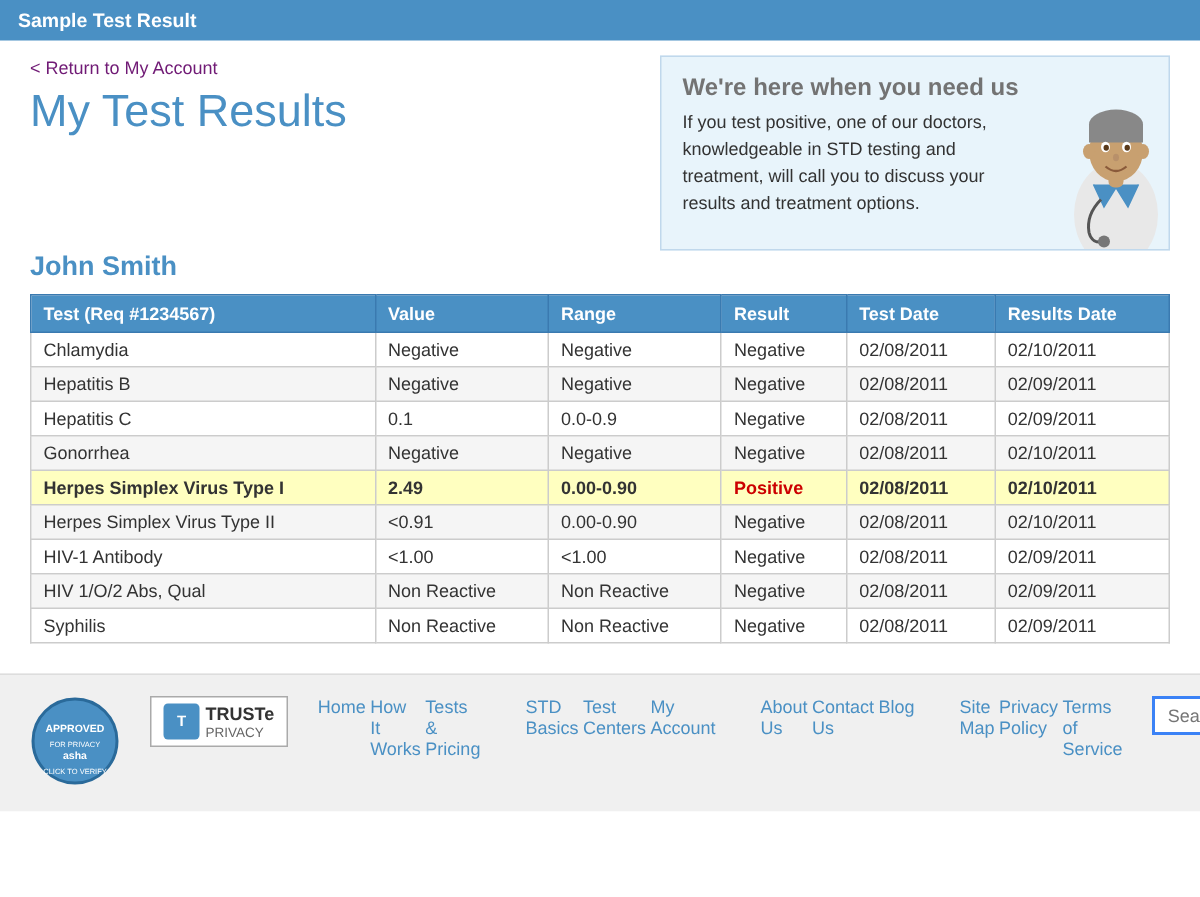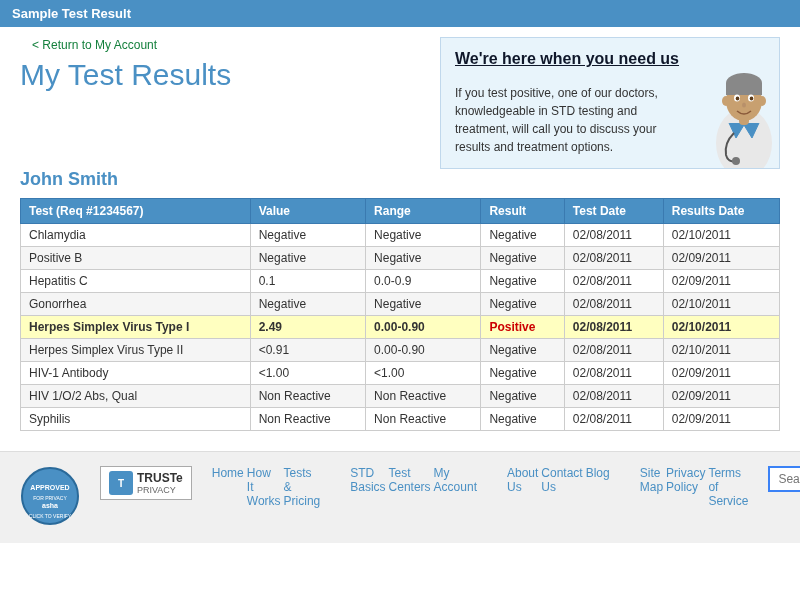--- a/index.html
+++ b/index.html
@@ -2,31 +2,31 @@
 <html><head>
   <meta charset="utf-8">
   <style>
     * { box-sizing: border-box; margin: 0; padding: 0; }
     body { font-family: Arial, sans-serif; font-size: 13px; color: #333; background: #fff; width: 800px; }
 
     .top-bar { background: #4a90c4; color: white; padding: 6px 12px; font-size: 13px; font-weight: bold; }
 
     .main-content { padding: 10px 20px; }
 
-    .return-link { color: #15803d; font-size: 12px; text-decoration: none; display: inline-block; margin-bottom: 6px; margin-left: 12px; }
+    .return-link { color: #701a75; font-size: 12px; text-decoration: none; display: inline-block; margin-bottom: 6px; }
 
     .page-title { font-size: 30px; color: #4a90c4; font-weight: normal; margin-bottom: 6px; }
 
     .patient-name { font-size: 18px; color: #4a90c4; font-weight: bold; margin-bottom: 8px; }
 
     .header-area { display: flex; justify-content: space-between; align-items: flex-start; }
     .header-left { flex: 1; }
 
     .info-box { background: #e8f4fb; border: 1px solid #c0d8ec; padding: 12px 14px; width: 340px; min-height: 130px; position: relative; overflow: hidden; }
-    .info-box-title { font-size: 16px; font-weight: bold; color: #0f172a; margin-bottom: 16px; text-decoration: underline; }
+    .info-box-title { font-size: 16px; font-weight: bold; color: #737373; margin-bottom: 4px; }
     .info-box-subtitle { font-size: 13px; font-weight: bold; color: #1a5a8a; margin-bottom: 8px; }
     .info-box-text { font-size: 12px; color: #333; line-height: 1.5; width: 68%; }
 
     
     .doctor-svg { position: absolute; right: 5px; top: 5px; }
 
     table { width: 100%; border-collapse: collapse; margin-top: 4px; font-size: 12px; }
     th { background: #4a90c4; color: white; padding: 5px 8px; text-align: left; font-weight: bold; border: 1px solid #3a7ab0; }
     td { padding: 4px 8px; border: 1px solid #ccc; }
     tr:nth-child(even) { background: #f5f5f5; }
@@ -111,21 +111,21 @@
     <tbody id="results-tbody">
     <tr>
     <td>Chlamydia</td>
     <td>Negative</td>
     <td>Negative</td>
     <td class="">Negative</td>
     <td>02/08/2011</td>
     <td>02/10/2011</td>
   </tr>
         <tr>
-    <td>Positive B</td>
+    <td>Hepatitis B</td>
     <td>Negative</td>
     <td>Negative</td>
     <td class="">Negative</td>
     <td>02/08/2011</td>
     <td>02/09/2011</td>
   </tr>
         <tr>
     <td>Hepatitis C</td>
     <td>0.1</td>
     <td>0.0-0.9</td>

